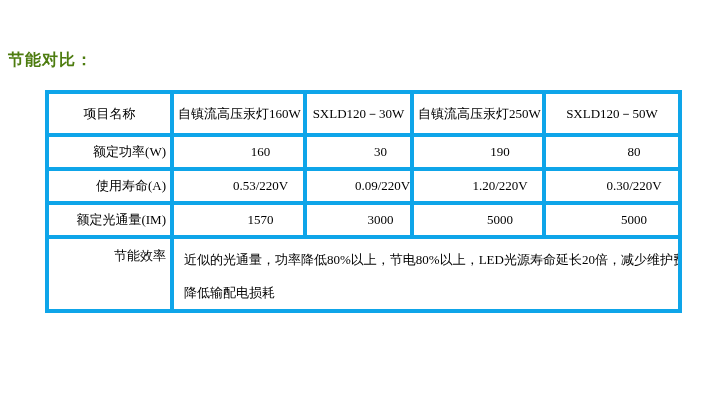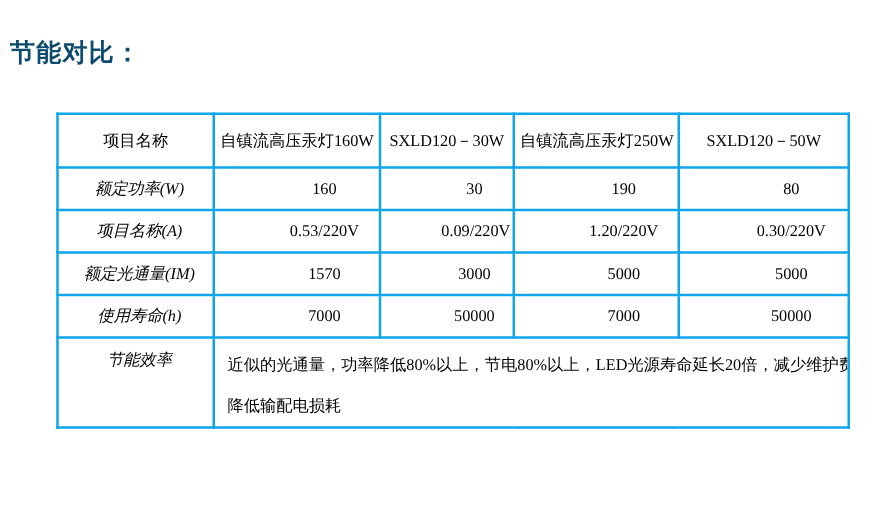--- a/index.html
+++ b/index.html
@@ -8,51 +8,50 @@
     width: 714px;
     height: 407px;
     position: relative;
     font-family: "Liberation Serif", "DejaVu Serif", serif;
     color: #000000;
     overflow: hidden;
   }
   .doc-title {
     position: absolute;
     left: 8px;
-    top: 29px;
+    top: 50px;
     font-family: "Liberation Sans", "DejaVu Sans", sans-serif;
-    font-size: 20px;
+    font-size: 16px;
     font-weight: bold;
     letter-spacing: 1px;
-    color: #0c4a6e;
+    color: #4d7c0f;
   }
   table.cmp {
     position: absolute;
     left: 45px;
     top: 90px;
     border-collapse: collapse;
     table-layout: fixed;
     width: 633px;
     font-size: 13px;
   }
   table.cmp td, table.cmp th {
-    border: 2px solid #0ea5e9;
+    border: 4px solid #0ea5e9;
     font-weight: normal;
     text-align: center;
     vertical-align: middle;
     padding: 0 4px;
     overflow: hidden;
     white-space: nowrap;
   }
   table.cmp th { height: 43px; }
   table.cmp td { height: 34px; padding-left: 48px; }
   table.cmp td.rowlabel {
-    text-align: center;
+    text-align: right;
     padding-left: 10px;
-    font-style: italic;
   }
   table.cmp tr.summary td {
     height: 63px;
     vertical-align: top;
   }
   table.cmp tr.summary td.rowlabel {
     padding-top: 8px;
   }
   table.cmp td.summary-text {
     text-align: left;
@@ -87,40 +86,33 @@
       <th>SXLD120－50W</th>
     </tr>
     <tr>
       <td class="rowlabel">额定功率(W)</td>
       <td>160</td>
       <td>30</td>
       <td>190</td>
       <td>80</td>
     </tr>
     <tr>
-      <td class="rowlabel">项目名称(A)</td>
+      <td class="rowlabel">使用寿命(A)</td>
       <td>0.53/220V</td>
       <td>0.09/220V</td>
       <td>1.20/220V</td>
       <td>0.30/220V</td>
     </tr>
     <tr>
       <td class="rowlabel">额定光通量(IM)</td>
       <td>1570</td>
       <td>3000</td>
       <td>5000</td>
       <td>5000</td>
     </tr>
-    <tr>
-      <td class="rowlabel">使用寿命(h)</td>
-      <td>7000</td>
-      <td>50000</td>
-      <td>7000</td>
-      <td>50000</td>
-    </tr>
     <tr class="summary">
       <td class="rowlabel">节能效率</td>
       <td class="summary-text" colspan="4">
         <div class="line">近似的光通量，功率降低80%以上，节电80%以上，LED光源寿命延长20倍，减少维护费用，</div>
         <div class="line">降低输配电损耗</div>
       </td>
     </tr>
   </tbody>
 </table>
 

